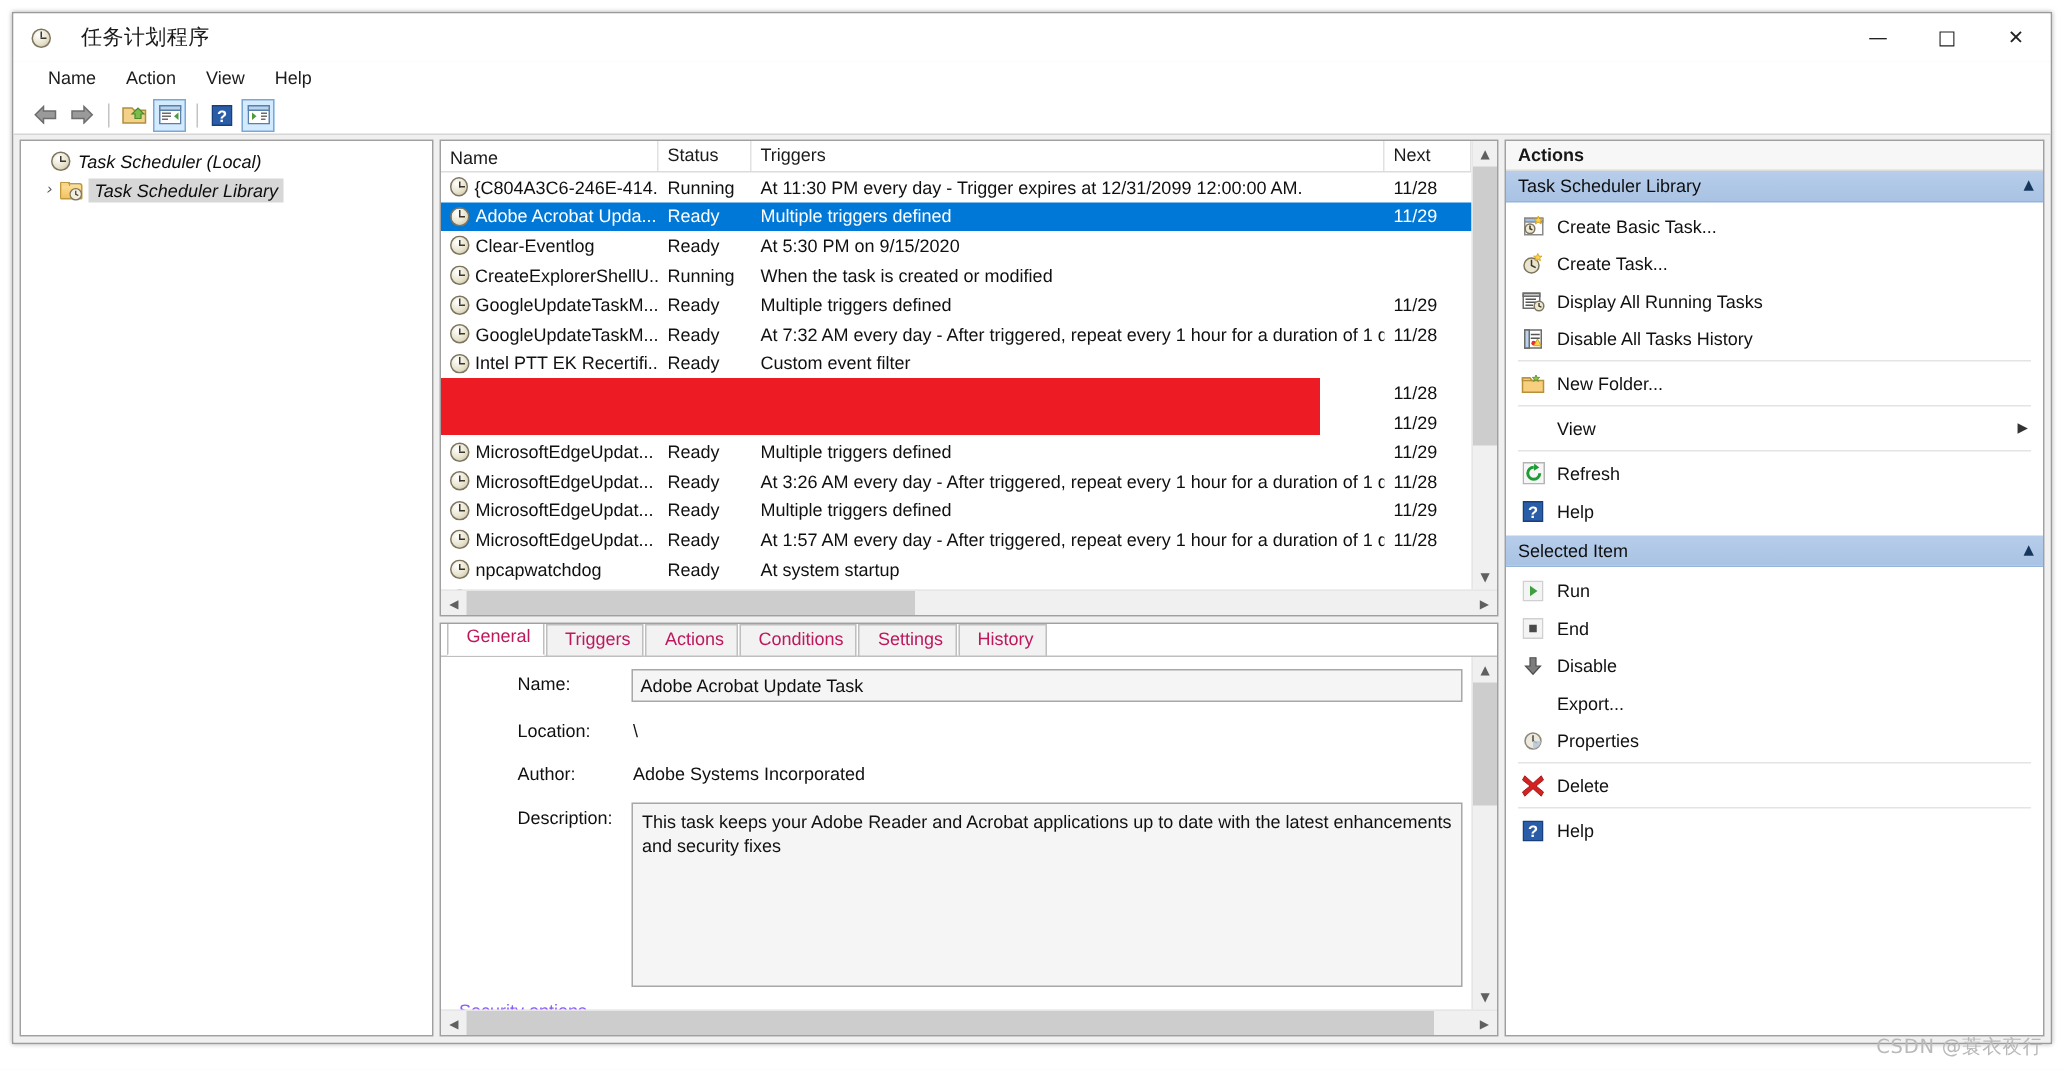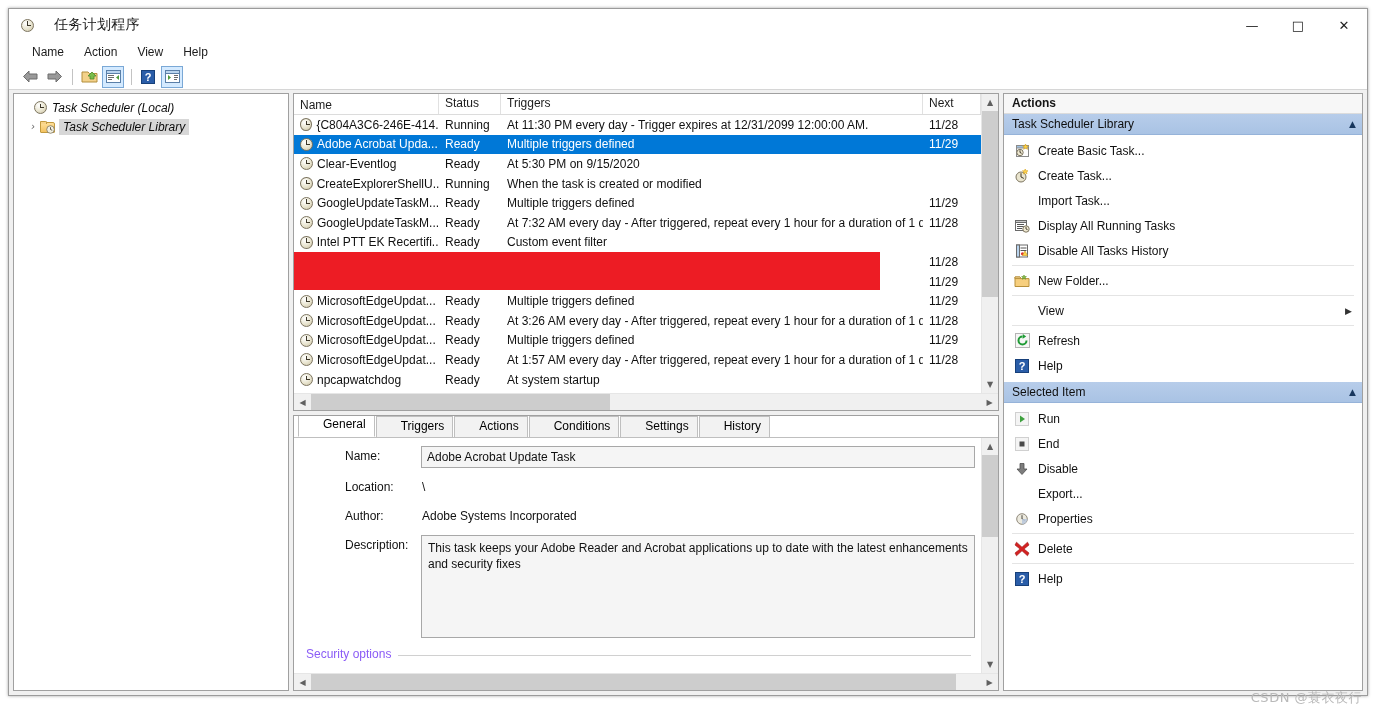--- a/index.html
+++ b/index.html
@@ -202,22 +202,22 @@
     min-height: 0;
   }
   #tabstrip {
     display: flex; align-items: flex-end;
     height: 22px; min-height:22px;
     background: #ffffff;
     padding-left: 4px;
     border-bottom: 1px solid #bfbfbf;
   }
   .tab {
-    font-size: 12px; color: #000000;
-    padding: 2px 8px 3px 24px;
+    font-size: 12px; color: #be185d;
+    padding: 2px 8px 3px 12px;
     border: 1px solid #bfbfbf;
     background: #f2f2f2;
     margin-right: 1px;
     line-height: 15px;
     position: relative; top: 1px;
   }
   .tab.active {
     background: #ffffff;
     border-bottom-color: #ffffff;
     font-weight: normal;
@@ -242,21 +242,21 @@
     min-width: 0; min-height: 21px;
     overflow: hidden; white-space: nowrap;
   }
   .fplain {
     flex:1; font-size:12px; color:#111; padding: 3px 1px; min-width:0;
     white-space: nowrap; overflow:hidden;
   }
   .fdesc {
     flex:1; border:1px solid #a8a8a8; background:#f5f5f5;
     font-size: 12px; color:#111; padding: 4px 6px;
-    height: 103px; line-height: 16px; overflow:hidden;
+    height: 123px; line-height: 16px; overflow:hidden;
   }
   #sec-opt {
     font-size: 12px; color:#8b5cf6; margin-top: 4px;
     position: relative; padding-left: 4px;
   }
   #sec-opt::after {
     content:""; position:absolute; left: 96px; right: 4px; top: 8px;
     border-top: 1px solid #d0d0d0;
   }
 
@@ -730,24 +730,20 @@
               <span class="ico">
                 <svg width="16" height="15" viewBox="0 0 16 15">
                   <circle cx="7" cy="9" r="5" fill="#e9e4ce" stroke="#7d7560"></circle>
                   <path d="M7 5.2 L7 9 L9.8 10.4" stroke="#3c3628" stroke-width="1" fill="none"></path>
                   <path d="M11.2 1 L12 2.8 L14 2.8 L12.4 4 L13 5.9 L11.2 4.8 L9.4 5.9 L10 4 L8.4 2.8 L10.4 2.8 Z" fill="#ffd24a" stroke="#d6a41f" stroke-width=".6"></path>
                 </svg>
               </span>
               <span class="lbl">Create Task...</span>
             </div>
             <div class="act">
-              <span class="ico"></span>
-              <span class="lbl">Import Task...</span>
-            </div>
-            <div class="act">
               <span class="ico">
                 <svg width="16" height="14" viewBox="0 0 16 14">
                   <rect x="1.5" y="1.5" width="11" height="10" fill="#fff" stroke="#6b6b6b"></rect>
                   <rect x="1.5" y="1.5" width="11" height="2" fill="#c9c9c9" stroke="#6b6b6b"></rect>
                   <rect x="3" y="5" width="7" height="1" fill="#555"></rect>
                   <rect x="3" y="7" width="7" height="1" fill="#555"></rect>
                   <rect x="3" y="9" width="5" height="1" fill="#555"></rect>
                   <circle cx="12" cy="10" r="3.2" fill="#efe9d2" stroke="#7d7560"></circle>
                   <path d="M12 8 L12 10 L13.6 10.7" stroke="#3c3628" stroke-width=".9" fill="none"></path>
                 </svg>

